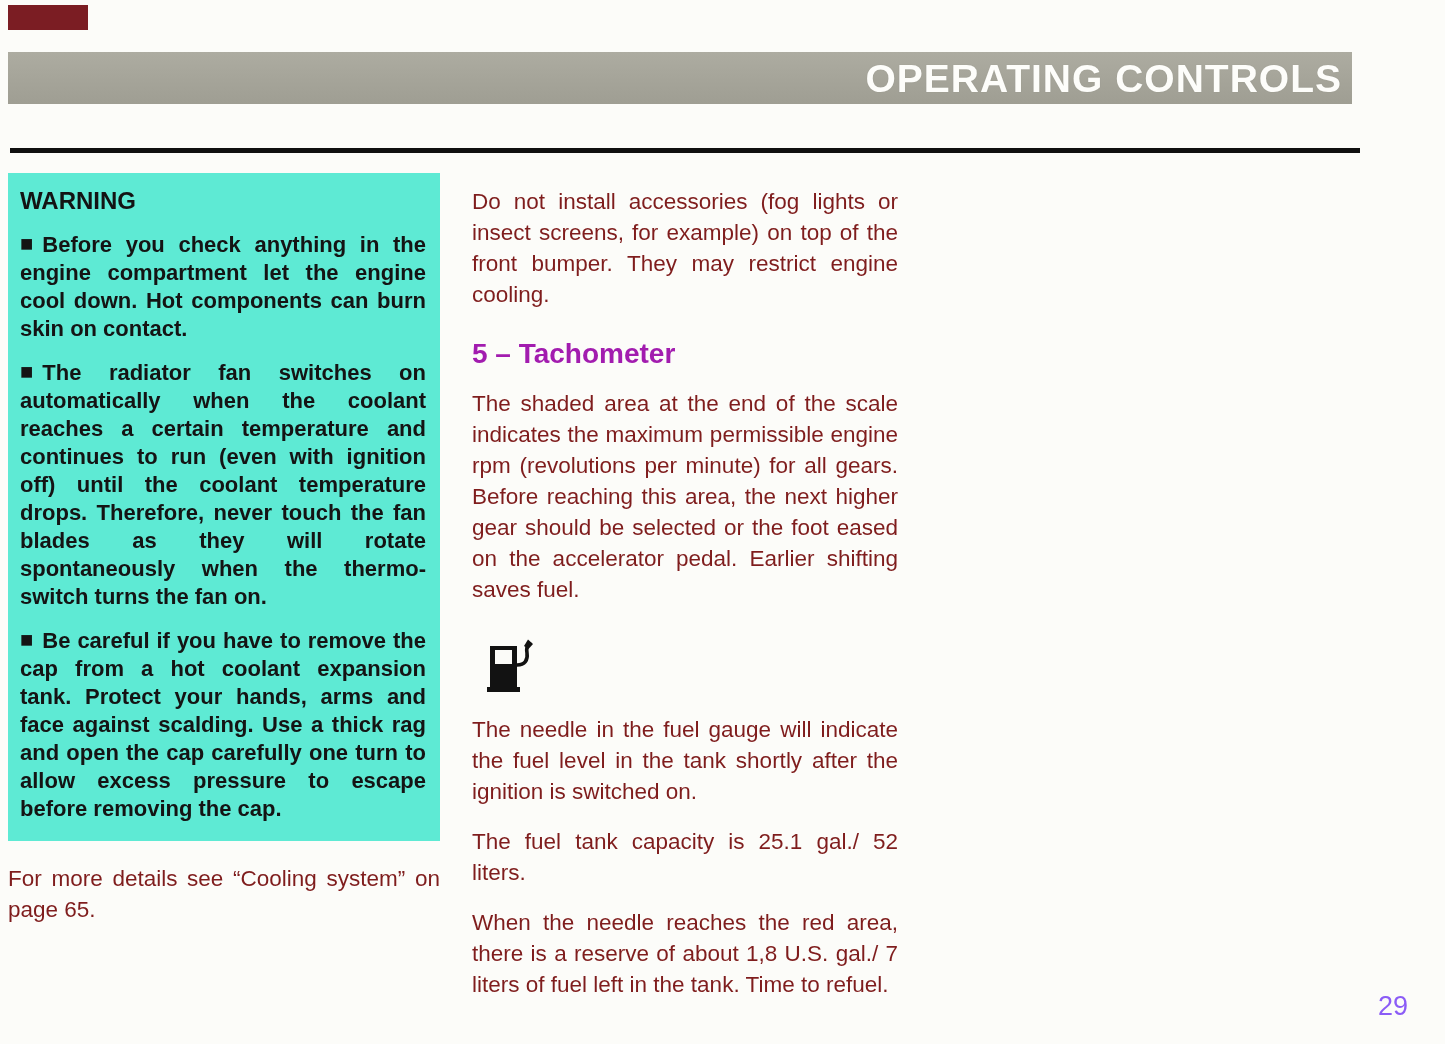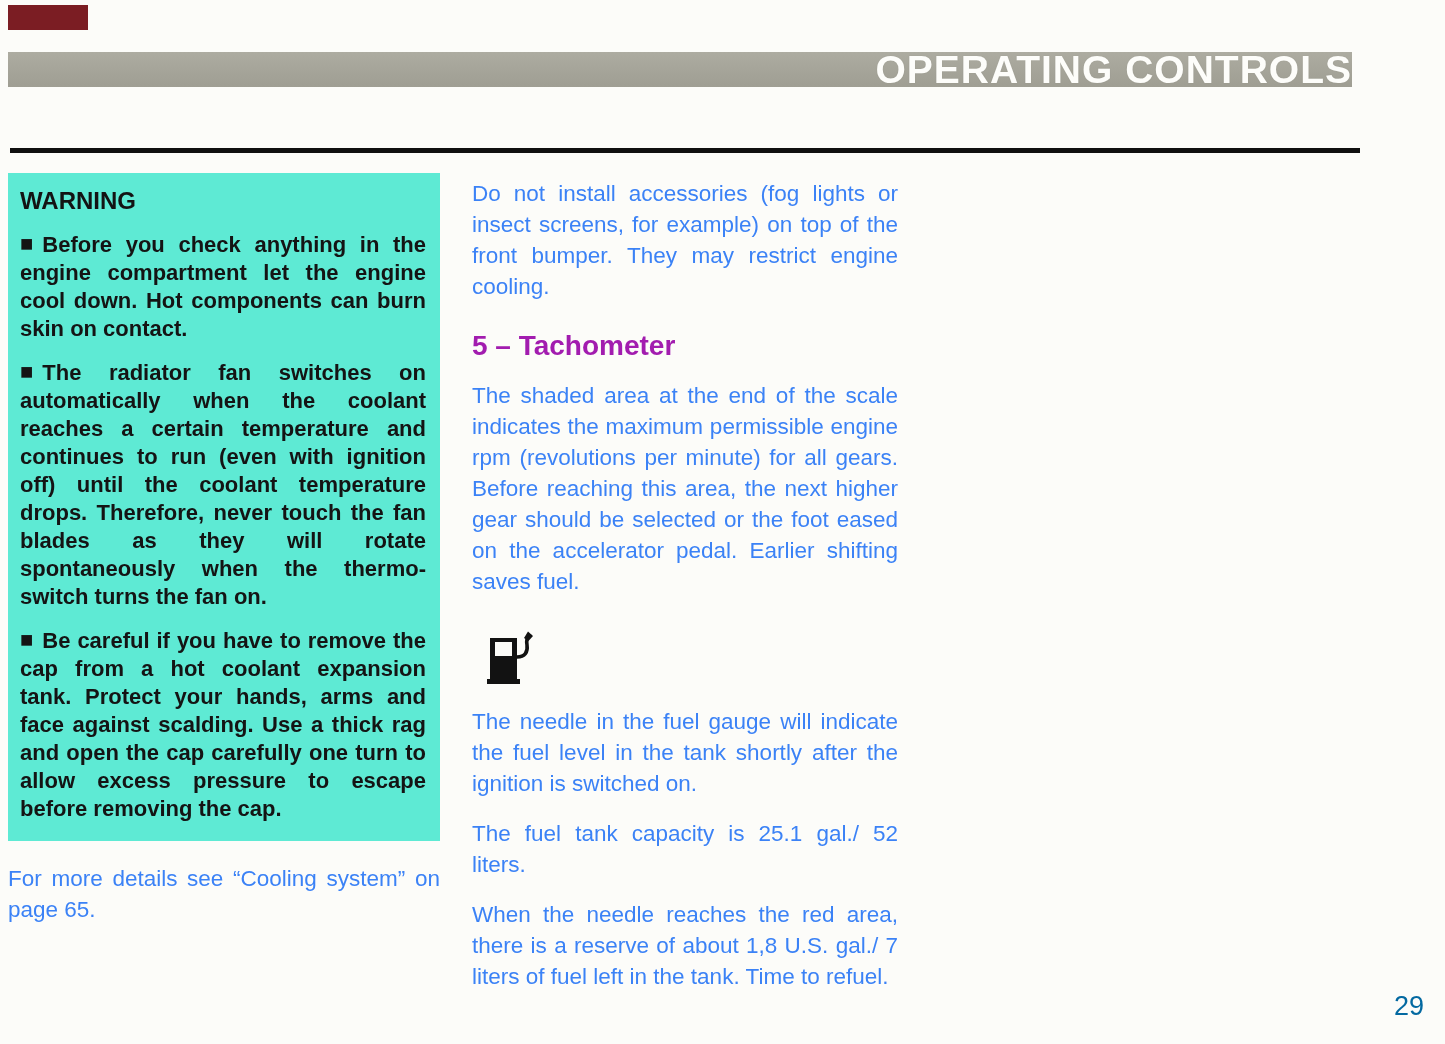--- a/index.html
+++ b/index.html
@@ -10,23 +10,23 @@
     color:#1c1c1c;
     overflow:hidden;
   }
   .page{position:relative;width:1445px;height:1044px;}
 
   .red-tab{
     position:absolute;left:8px;top:5px;width:80px;height:25px;
   }
 
   .header-bar{
-    position:absolute;left:8px;top:52px;width:1344px;height:35px;
+    position:absolute;left:8px;top:52px;width:1344px;height:52px;
     display:flex;align-items:center;justify-content:flex-end;
-    box-sizing:border-box;
+    padding-right:10px;box-sizing:border-box;
     background:linear-gradient(180deg,#adaca1 0%,#a5a499 55%,#9f9e93 100%);
   }
   .header-title{
     font-size:39px;font-weight:bold;letter-spacing:1px;
     color:#fdfdfa;line-height:45px;white-space:nowrap;
     text-shadow:0 0 1px rgba(120,120,110,.35);
   }
 
   .top-rule{
     position:absolute;left:10px;top:148px;width:1350px;height:5px;
@@ -43,41 +43,41 @@
     font-size:24px;font-weight:bold;color:#131313;margin:2px 0 16px 0;
   }
   .wpara{
     font-size:22px;font-weight:bold;line-height:28px;color:#141414;
     text-align:justify;margin:0 0 16px 0;
   }
   .wpara:last-child{margin-bottom:0;}
   .bullet{display:inline-block;margin-right:9px;transform:translateY(-1px);}
 
   .body-para{
-    font-size:22.5px;line-height:31px;color:#3b82f6;
-    text-align:justify;margin:8px 0 19px 0;
+    font-size:22.5px;line-height:31px;color:#7f1d1d;
+    text-align:justify;margin:16px 0 19px 0;
   }
   .col-left .body-para:first-of-type{margin-top:22px;}
 
   
   .col-mid{position:absolute;left:472px;top:170px;width:426px;}
   .section-heading{
     font-size:28px;font-weight:bold;color:#a21caf;
     margin:28px 0 18px 0;display:flex;align-items:flex-end;
   }
   .section-heading .htext{white-space:nowrap;}
   .pump-icon{margin-left:14px;transform:translateY(6px);}
 
   .footnote{
     position:absolute;left:471px;top:997px;
     font-size:22.5px;color:#202020;margin-top:48px;
   }
   .page-number{
     position:absolute;left:1378px;top:991px;
-    font-size:27px;color:#0369a1;margin-left:16px;
+    font-size:27px;color:#8b5cf6;
   }
 </style>
 </head>
 <body>
 
 <div class="page">
 
   <div class="red-tab" style="background:#7b1d23;"></div>
 
   <div class="header-bar">

